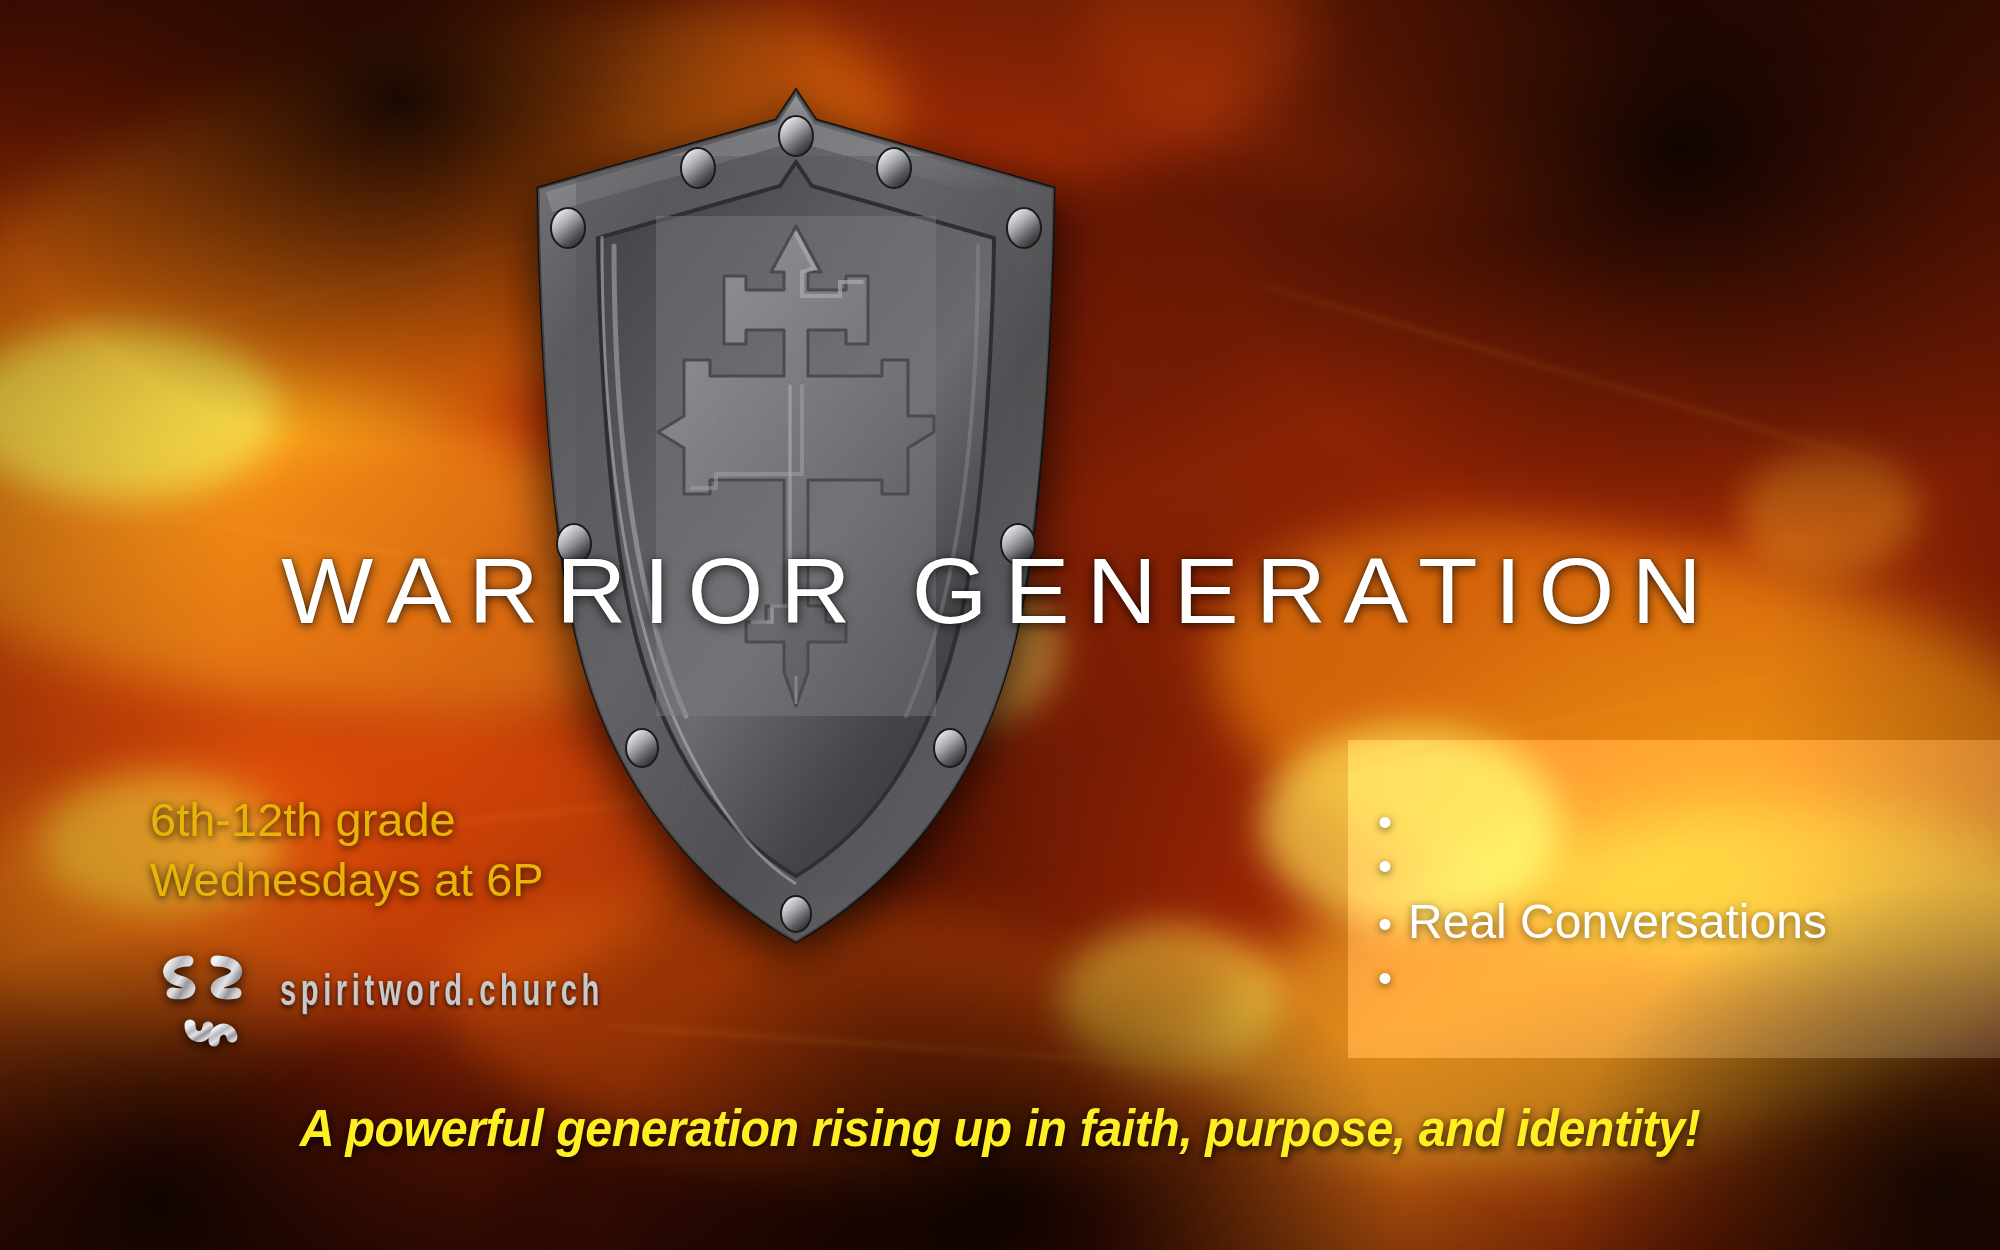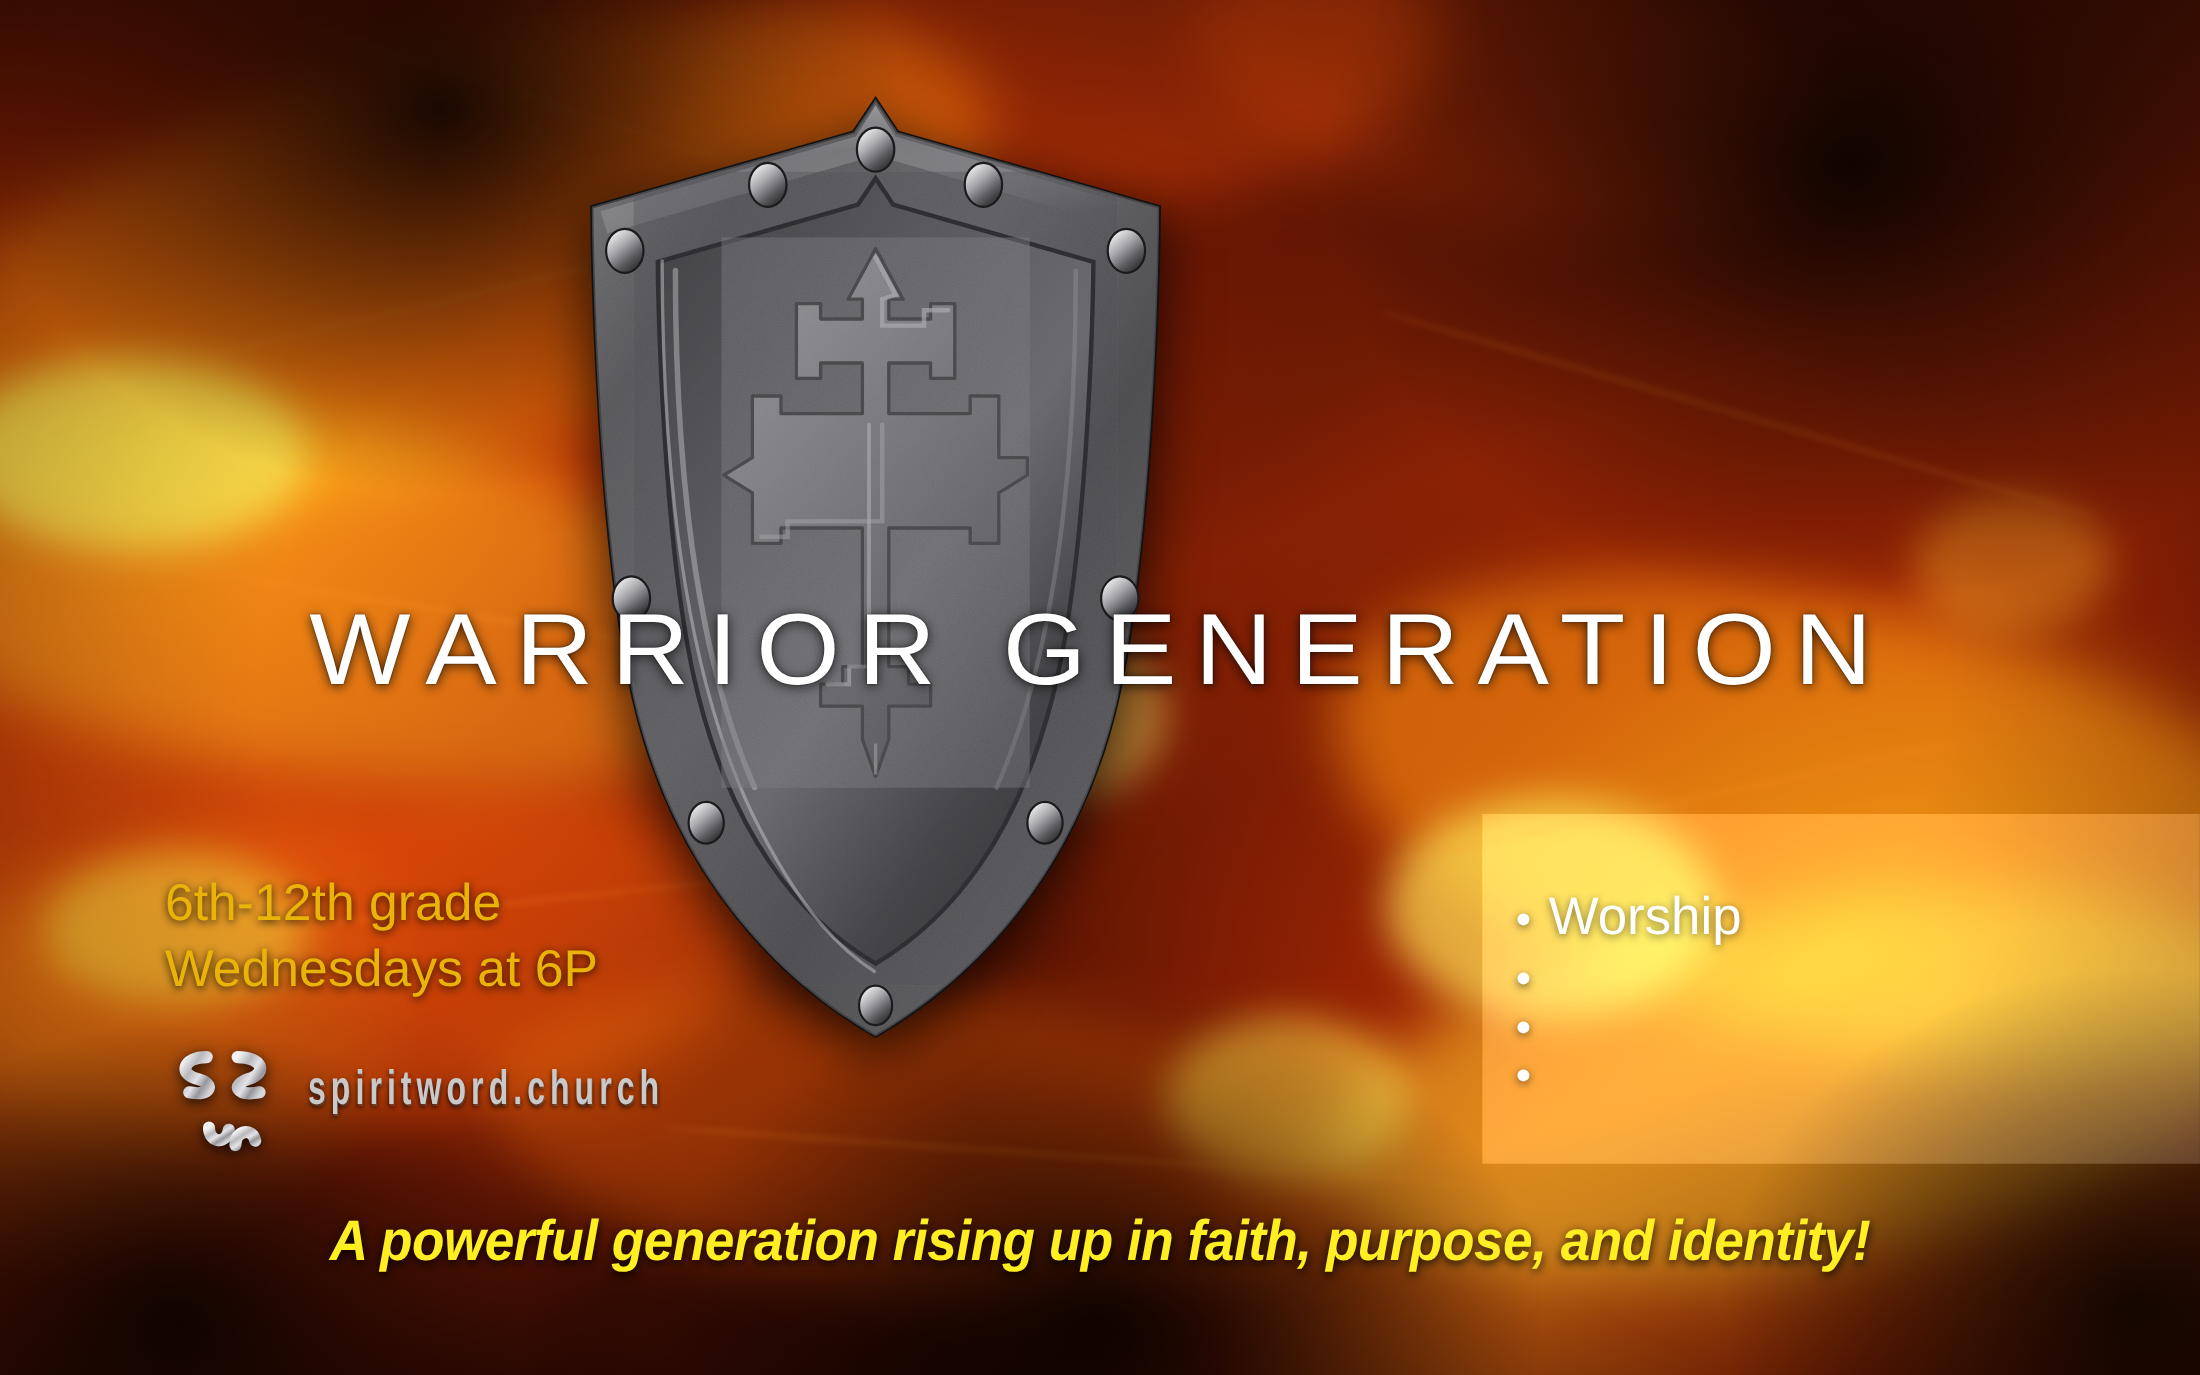--- a/index.html
+++ b/index.html
@@ -294,27 +294,27 @@
         </svg>
       </span>
       <span class="site">spiritword.church</span>
     </div>
   </div>
 
   <div class="panel"></div>
   <div class="bullets">
     <div class="bullet">
       <span class="dot">•</span>
-      <span>Worship</span>
     </div>
     <div class="bullet">
       <span class="dot">•</span>
     </div>
     <div class="bullet">
       <span class="dot">•</span>
+      <span>Real Conversations</span>
     </div>
     <div class="bullet">
       <span class="dot">•</span>
     </div>
   </div>
 
   <div class="tagline">A powerful generation rising up in faith, purpose, and identity!</div>
 
 </div>
 

